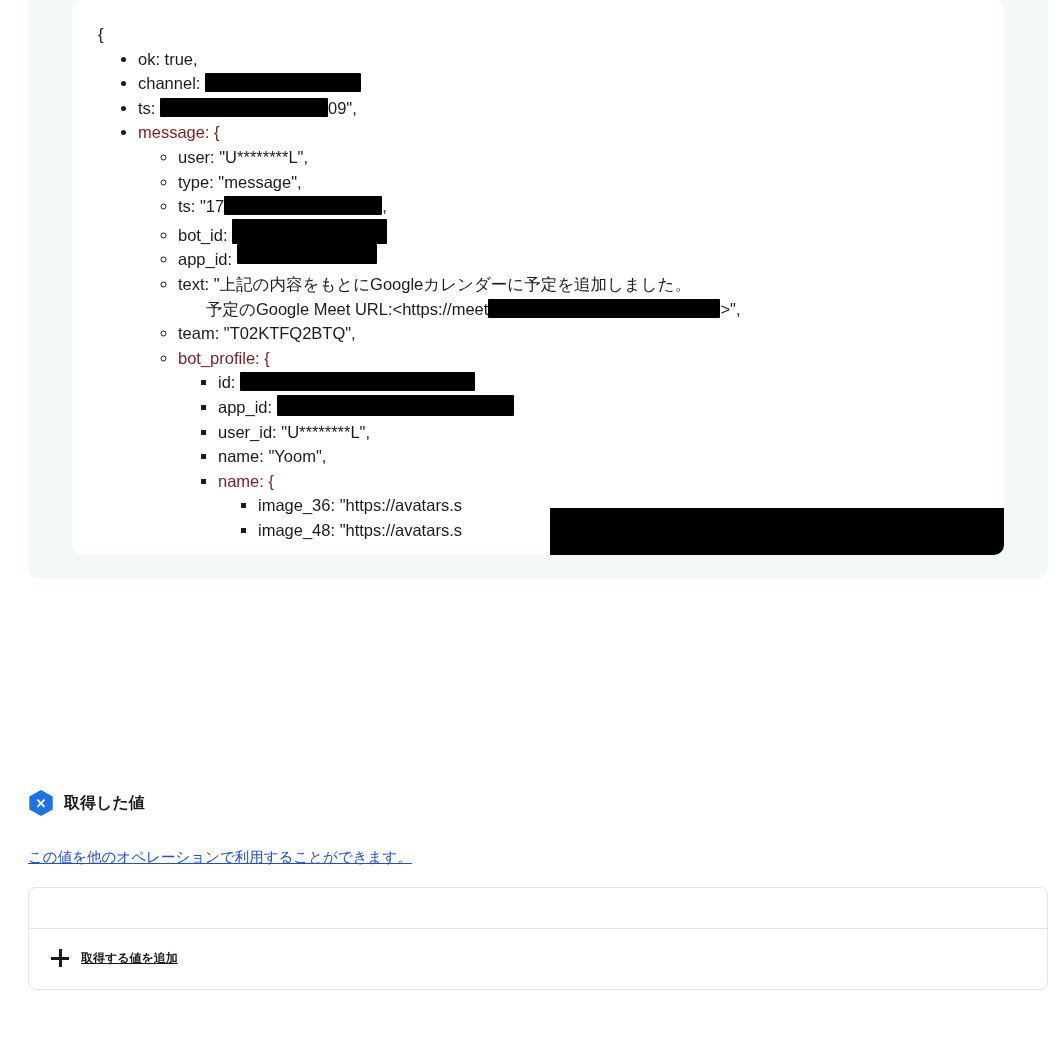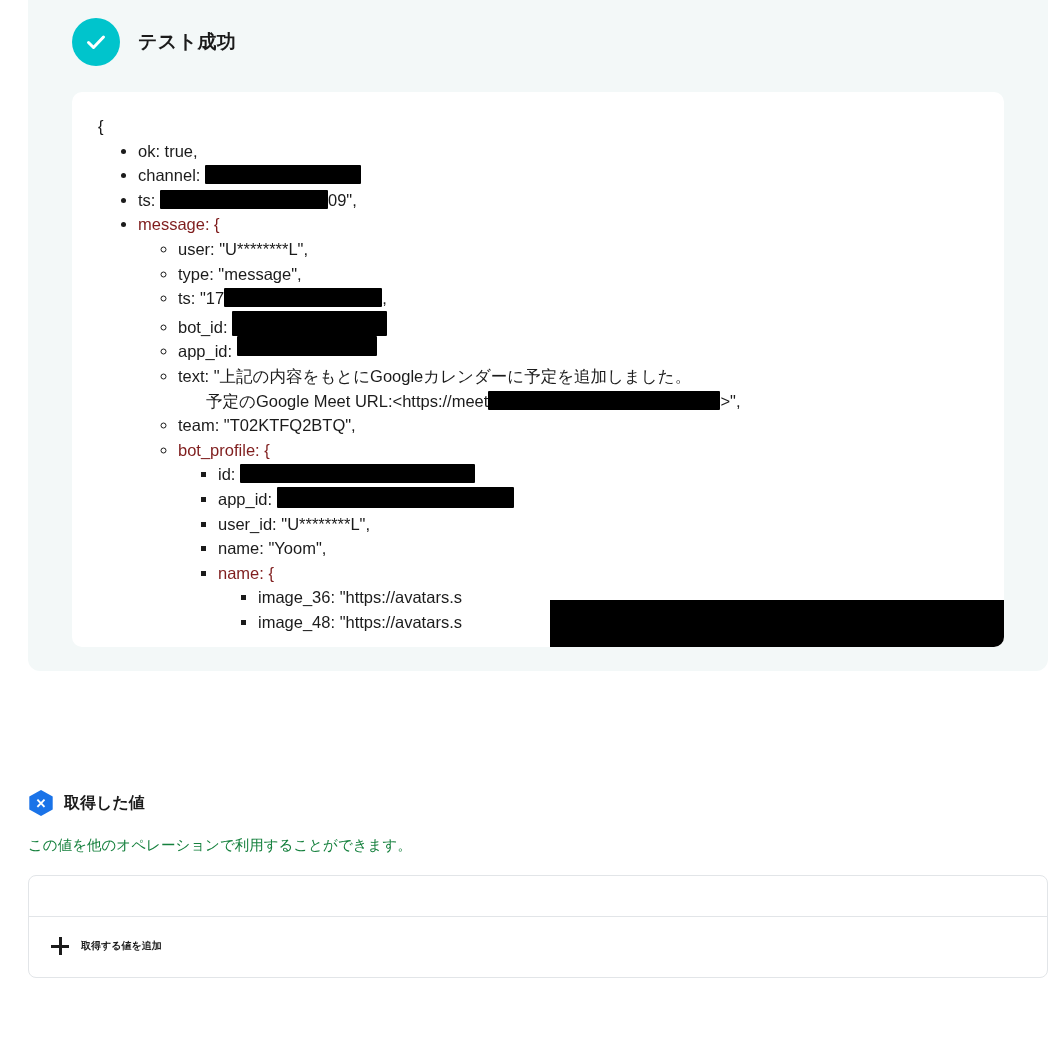--- a/index.html
+++ b/index.html
@@ -118,23 +118,24 @@
     font-size: 13px;
     font-weight: bold;
     clip-path: polygon(50% 0%, 95% 25%, 95% 75%, 50% 100%, 5% 75%, 5% 25%);
   }
   .values-title {
     font-size: 16px;
     font-weight: bold;
     color: #1b1b1b;
   }
   .values-sub {
-    margin-top: 20px;
+    margin-top: 32px;
     font-size: 14.5px;
-    color: #15803d;
+    color: #1d4ed8;
+    text-decoration: underline;
   }
   .values-card {
     margin-top: 20px;
     border: 1px solid #e2e5e8;
     border-radius: 8px;
     background: #fff;
     overflow: hidden;
   }
   .values-empty-row {
     height: 41px;
@@ -154,38 +155,31 @@
     flex: 0 0 auto;
   }
   .plus-icon::before, .plus-icon::after {
     content: "";
     position: absolute;
     background: #1b1b1b;
   }
   .plus-icon::before { left: 0; top: 8px; width: 18px; height: 2.5px; }
   .plus-icon::after { top: 0; left: 8px; height: 18px; width: 2.5px; }
   .add-value-label {
-    font-size: 10px;
-    font-weight: bold;
-    color: #1b1b1b;
+    font-size: 12px;
+    font-weight: bold;
+    color: #1b1b1b;
+    text-decoration: underline;
   }
 </style>
 </head>
 <body>
 
 <div class="success-card">
 
-  <div class="success-header">
-    <span class="check-circle">
-      <svg width="26" height="26" viewBox="0 0 26 26" aria-hidden="true">
-        <path d="M5.5 13.5 L10.5 18.5 L20.5 8" fill="none" stroke="#ffffff" stroke-width="3" stroke-linecap="round" stroke-linejoin="round"></path>
-      </svg>
-    </span>
-    <span class="success-title">テスト成功</span>
-  </div>
 
   <div class="json-box">
     <div class="json-code">
 
       <span class="brace">{</span>
 
       <ul>
         <li>
           <span>ok: true,</span>
         </li>

